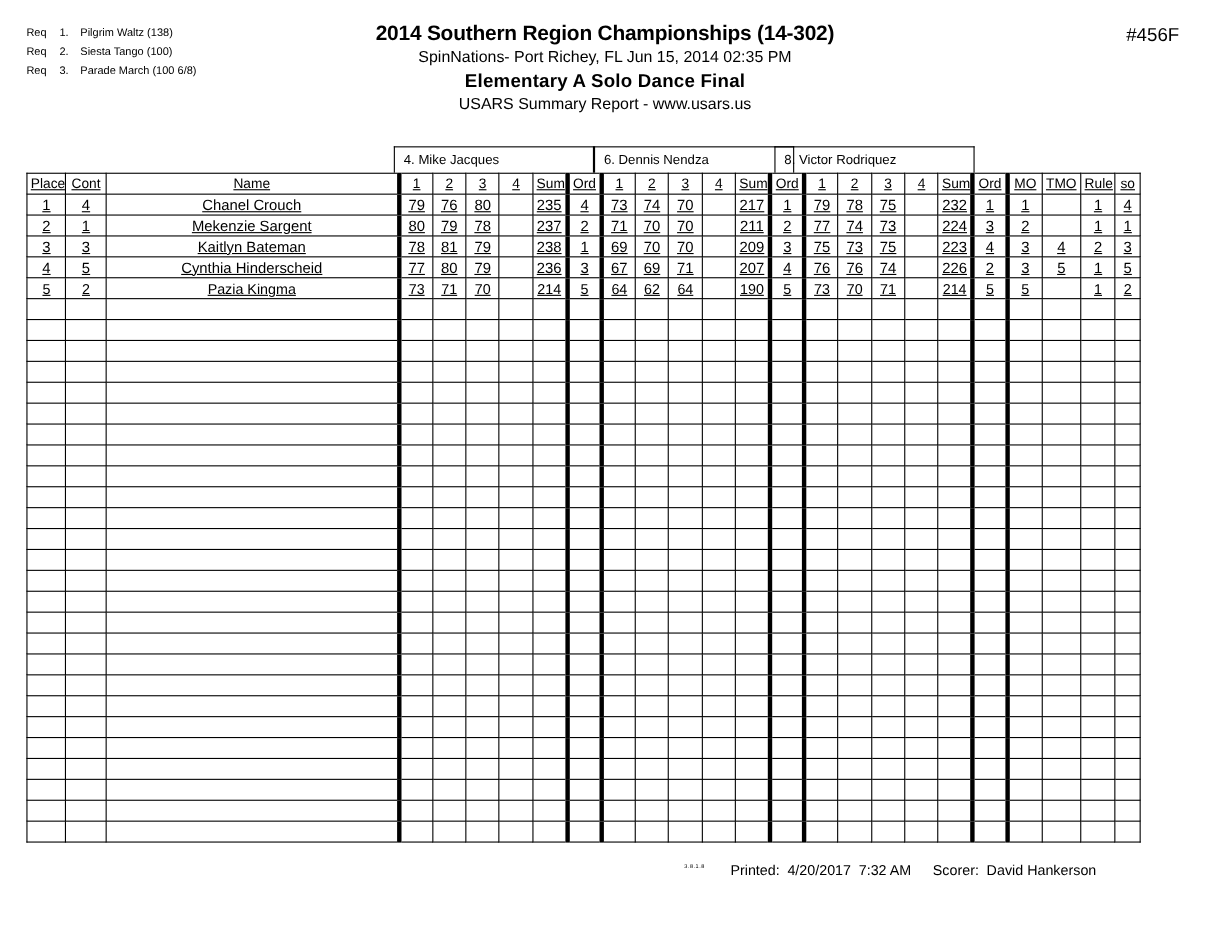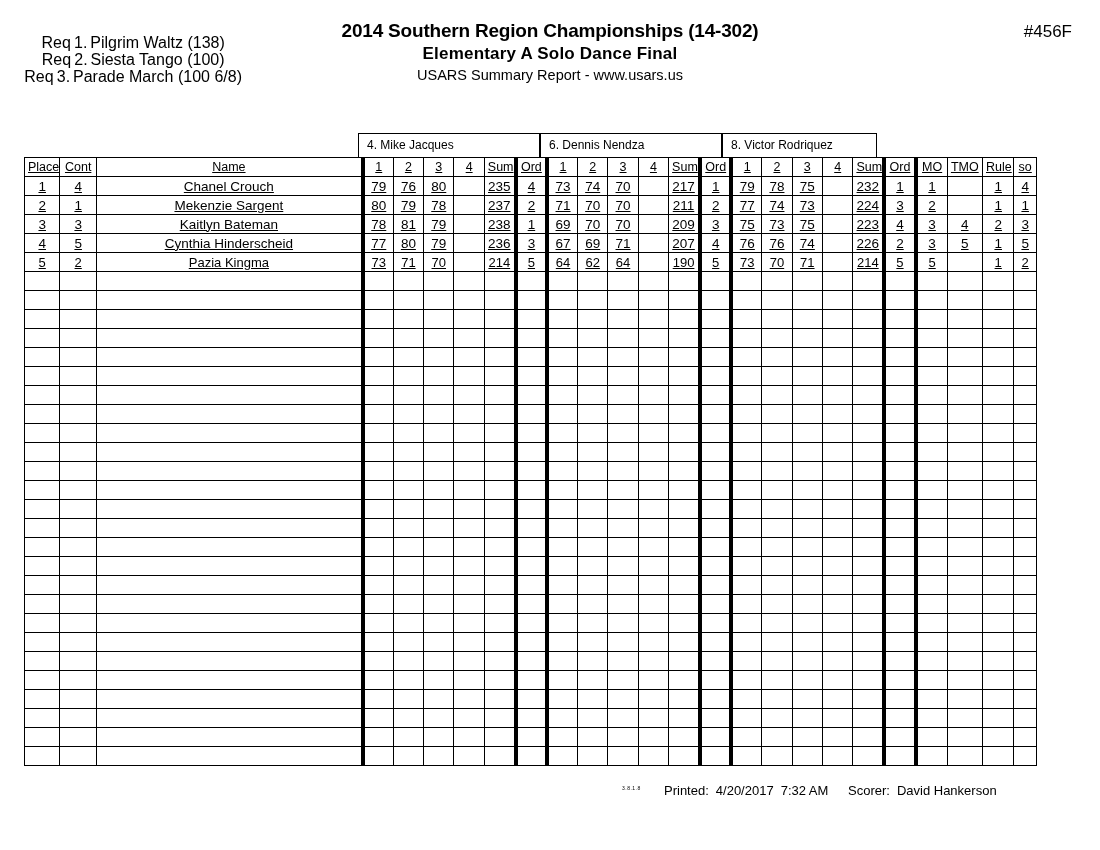--- a/index.html
+++ b/index.html
@@ -7,24 +7,23 @@
   body{
     width:1100px;height:850px;
     background:#ffffff;
     font-family:"Liberation Sans","DejaVu Sans",sans-serif;
     color:#000000;
     overflow:hidden;
     position:relative;
   }
   
   #req-block{
-    position:absolute;left:24px;top:34px;
-    font-size:16px;line-height:17px;
+    position:absolute;left:24px;top:22px;
+    font-size:10px;line-height:17px;
     white-space:nowrap;
-    text-align:center;
   }
   .req-line{display:block;}
   .req-tag{display:inline-block;width:30px;}
   .req-num{display:inline-block;width:19px;}
   
   #title-block{
     position:absolute;left:0;top:20px;width:1100px;
     text-align:center;
   }
   #event-title{font-size:19px;font-weight:bold;letter-spacing:-0.2px;line-height:22px;}
@@ -106,32 +105,33 @@
   <span class="req-line">
     <span class="req-tag">Req</span><span class="req-num">2.</span><span>Siesta Tango (100)</span>
   </span>
   <span class="req-line">
     <span class="req-tag">Req</span><span class="req-num">3.</span><span>Parade March (100 6/8)</span>
   </span>
 </div>
 
 <div id="title-block">
   <div id="event-title">2014 Southern Region Championships (14-302)</div>
+  <div id="event-venue">SpinNations- Port Richey, FL  Jun 15, 2014  02:35 PM</div>
   <div id="class-title">Elementary A Solo Dance Final</div>
   <div id="report-label">USARS Summary Report - www.usars.us</div>
 </div>
 
 <div id="event-code">#456F</div>
 
 <div id="sheet">
 
   <div id="judge-strip">
     <div class="judge-box" id="judge-box-0" style="left: 334px; width: 182px;">4.  Mike Jacques</div>
     <div class="judge-box" id="judge-box-1" style="left: 516px; width: 182px;">6.  Dennis Nendza</div>
-    <div class="judge-box" id="judge-box-2" style="left: 698px; width: 155px;">8.  Victor Rodriquez</div>
+    <div class="judge-box" id="judge-box-2" style="left: 680px; width: 182px;">8.  Victor Rodriquez</div>
   </div>
 
   <table id="grid">
     <colgroup id="grid-cols">
         <col style="width: 35px;">
         <col style="width: 36px;">
         <col style="width: 263px;">
         <col style="width: 30px;">
         <col style="width: 30px;">
         <col style="width: 30px;">

